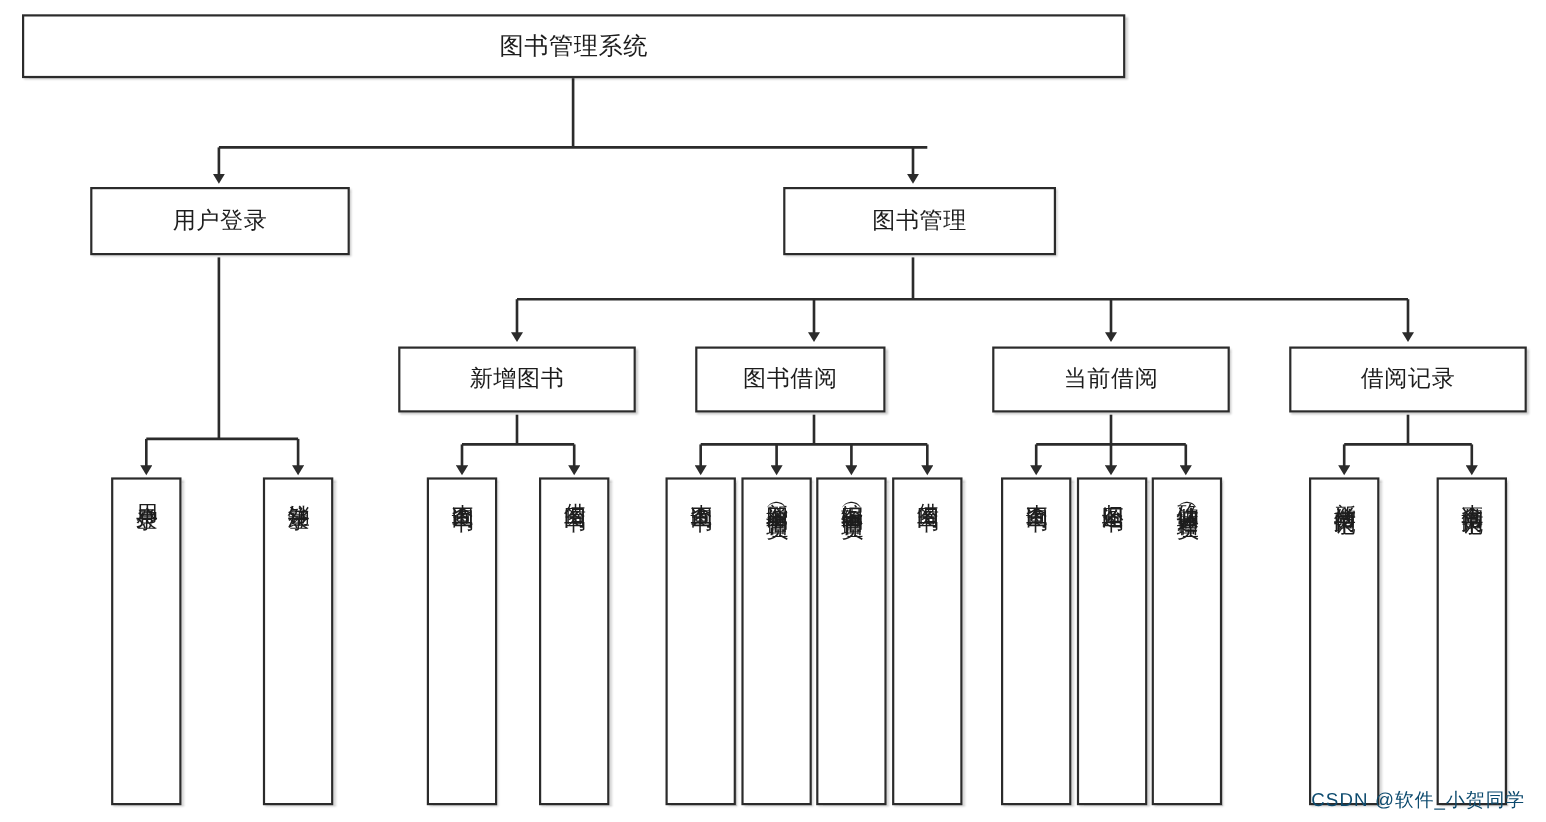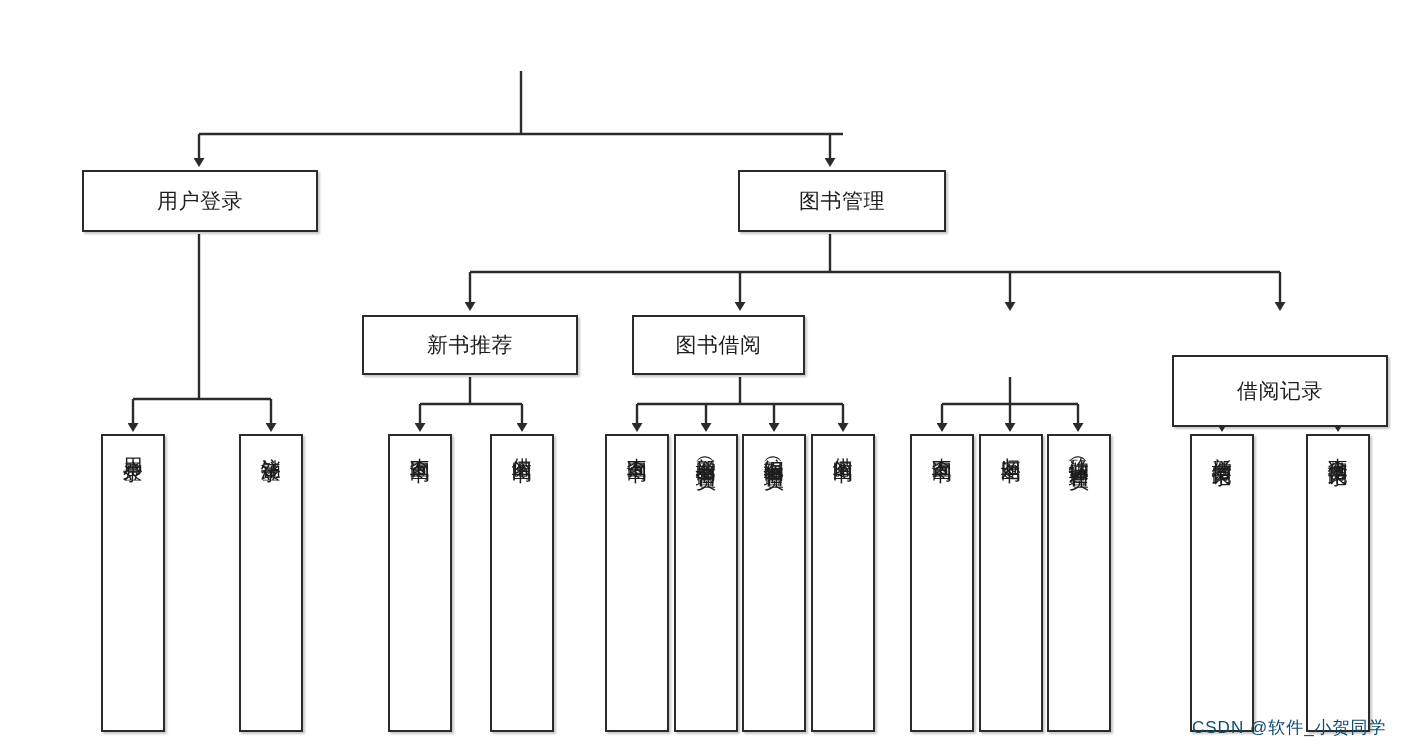--- a/index.html
+++ b/index.html
@@ -116,35 +116,41 @@
       <path d="M1010,404 L1010,424" marker-end="url(#arw)"></path>
       <path d="M1078,404 L1078,424" marker-end="url(#arw)"></path>
 
       <path d="M1280,377 L1280,404"></path>
       <path d="M1222,404 L1338,404"></path>
       <path d="M1222,404 L1222,424" marker-end="url(#arw)"></path>
       <path d="M1338,404 L1338,424" marker-end="url(#arw)"></path>
     </g>
   </svg>
 
+  <div class="node root" style="left:20px; top:13px; width:1003px; height:58px;">
+    <span class="label">图书管理系统</span>
+  </div>
 
   <div class="node" style="left:82px; top:170px; width:236px; height:62px;">
     <span class="label">用户登录</span>
   </div>
-  <div class="node" style="left:712px; top:170px; width:208px; height:62px;margin-left:26px;">
+  <div class="node" style="left:712px; top:170px; width:248px; height:62px;">
     <span class="label">图书管理</span>
   </div>
 
   <div class="node" style="left:362px; top:315px; width:216px; height:60px;">
-    <span class="label">新书推荐</span>
+    <span class="label">新增图书</span>
   </div>
   <div class="node" style="left:632px; top:315px; width:173px; height:60px;">
     <span class="label">图书借阅</span>
   </div>
-  <div class="node" style="left:1172px; top:315px; width:216px; height:72px;margin-top:40px;">
+  <div class="node" style="left:902px; top:315px; width:216px; height:60px;">
+    <span class="label">当前借阅</span>
+  </div>
+  <div class="node" style="left:1172px; top:315px; width:216px; height:60px;">
     <span class="label">借阅记录</span>
   </div>
 
   <div class="node vert" style="left:101px; top:434px; width:64px; height:298px;">
     <span class="label">用户登录</span>
   </div>
   <div class="node vert" style="left:239px; top:434px; width:64px; height:298px;">
     <span class="label">注销登录</span>
   </div>
 

